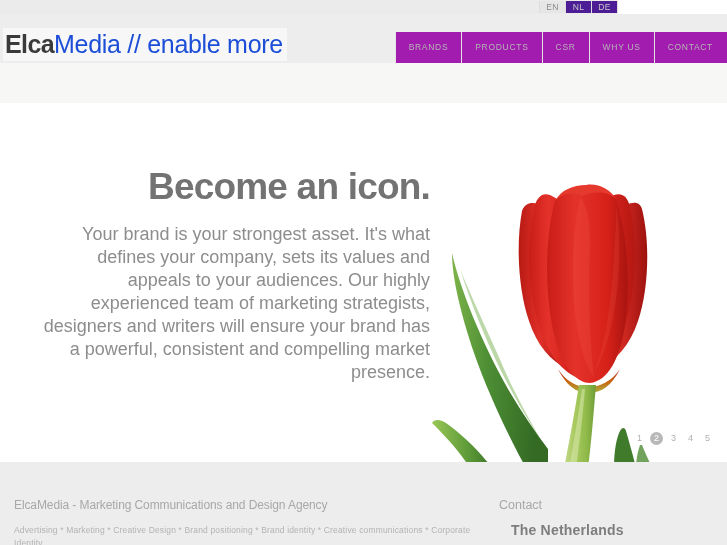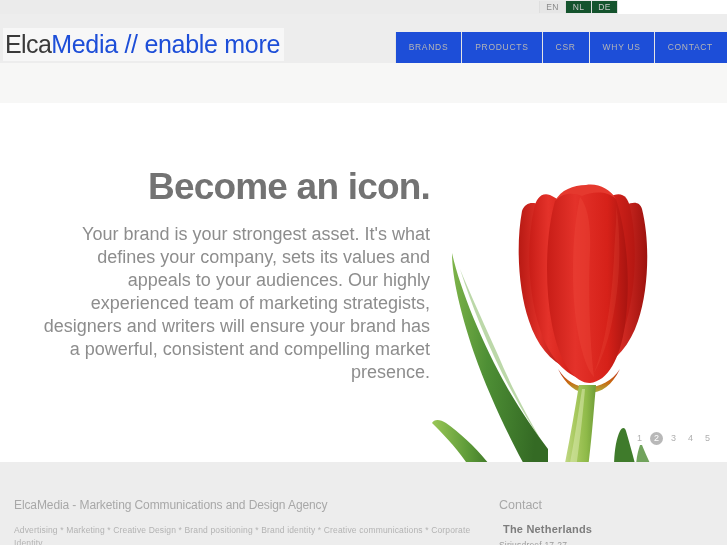--- a/index.html
+++ b/index.html
@@ -39,21 +39,21 @@
   .lang-item {
     font-size: 8.5px;
     letter-spacing: 0.4px;
     color: #c9c9c9;
     padding: 0 6px;
     height: 12px;
     line-height: 12px;
     border-left: 1px solid #dedede;
     text-align: center;
     min-width: 13px;
-    background: #14532d;
+    background: #4c1d95;
     cursor: pointer;
   }
   .lang-item.active {
     color: #8a8a8a;
     background: #e6e6e6;
   }
   .lang-item:last-child {
     border-right: 1px solid #dedede;
   }
 
@@ -70,21 +70,21 @@
     left: 3px; top: 14px;
     background: #f7f7f7;
     padding: 1px 4px 2px 2px;
     white-space: nowrap;
     font-size: 25px;
     line-height: 30px;
     font-weight: 400;
   }
   .logo .logo-dark {
     color: #3a3a3a;
-    font-weight: 400;
+    font-weight: 700;
     letter-spacing: -0.6px;
     margin-top: 6px;
   }
   .logo .logo-light {
     color: #1d4ed8;
     font-weight: 400;
     letter-spacing: -0.3px;
   }
   .nav {
     position: absolute;
@@ -96,21 +96,21 @@
   }
   .nav-item {
     font-size: 8.5px;
     letter-spacing: 0.7px;
     color: #b5b5b5;
     padding: 0 13px;
     height: 31px;
     line-height: 31px;
     border-right: 1px solid #e4e4e4;
     cursor: pointer;
-    background: #1d4ed8;
+    background: #a21caf;
     white-space: nowrap;
   }
   .nav-item:last-child {
     border-right: none;
     padding-right: 14px;
   }
 
   
   .subband {
     position: absolute;
@@ -217,25 +217,25 @@
     top: 36px;
     width: 215px;
   }
   .contact-title {
     font-size: 12.5px;
     color: #a8a8a8;
     font-weight: 400;
     margin: 0 0 11px 0;
   }
   .contact-country {
-    font-size: 11px;
+    font-size: 14px;
     line-height: 12px;
     color: #7d7d7d;
     font-weight: 700;
-    margin: 4px;
+    margin: 12px;
     letter-spacing: 0.2px;
   }
   .contact-street {
     font-size: 8.5px;
     line-height: 12px;
     color: #9a9a9a;
     margin: 0;
     letter-spacing: 0.2px;
   }
 </style>

